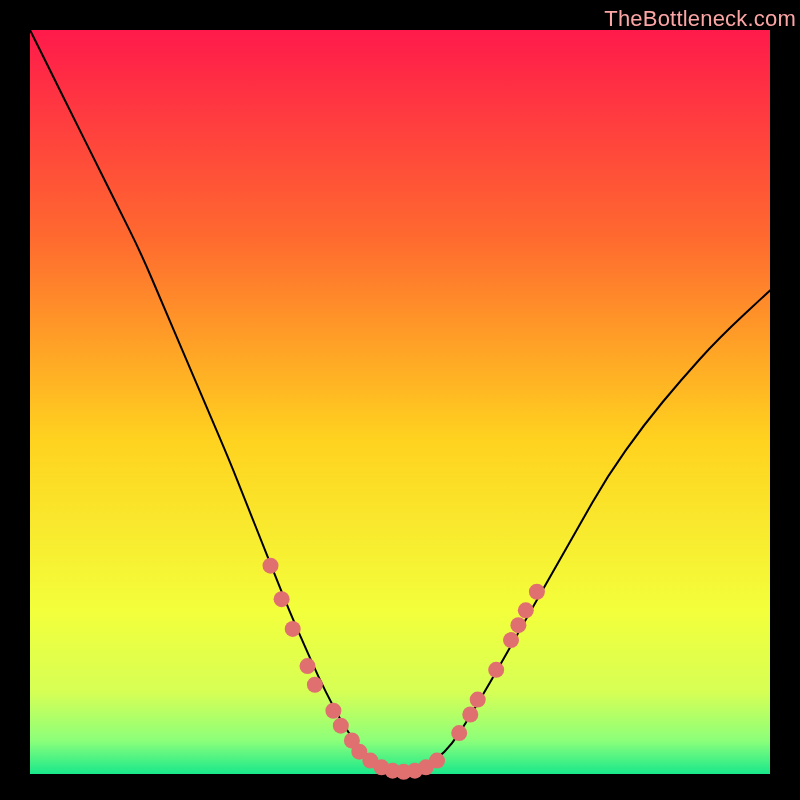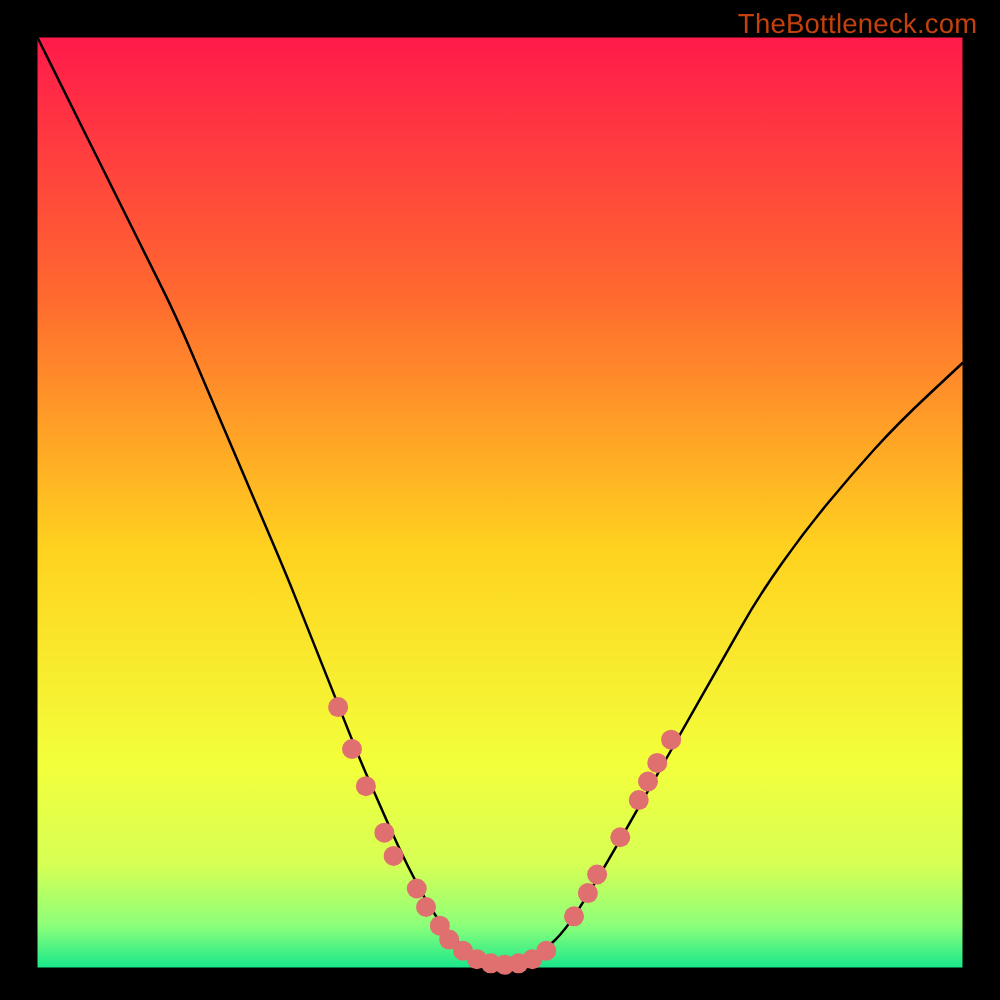--- a/index.html
+++ b/index.html
@@ -14,22 +14,22 @@
   .frame {
     position: absolute;
     top: 0;
     left: 0;
     width: 800px;
     height: 800px;
   }
   .watermark {
     position: absolute;
     top: 6px;
-    right: 18px;
-    color: #c2410c;
+    right: 4px;
+    color: #fca5a5;
     font-size: 22px;
     font-weight: 400;
     letter-spacing: 0.2px;
     z-index: 5;
     user-select: none;
   }
   svg {
     display: block;
   }
 </style>

